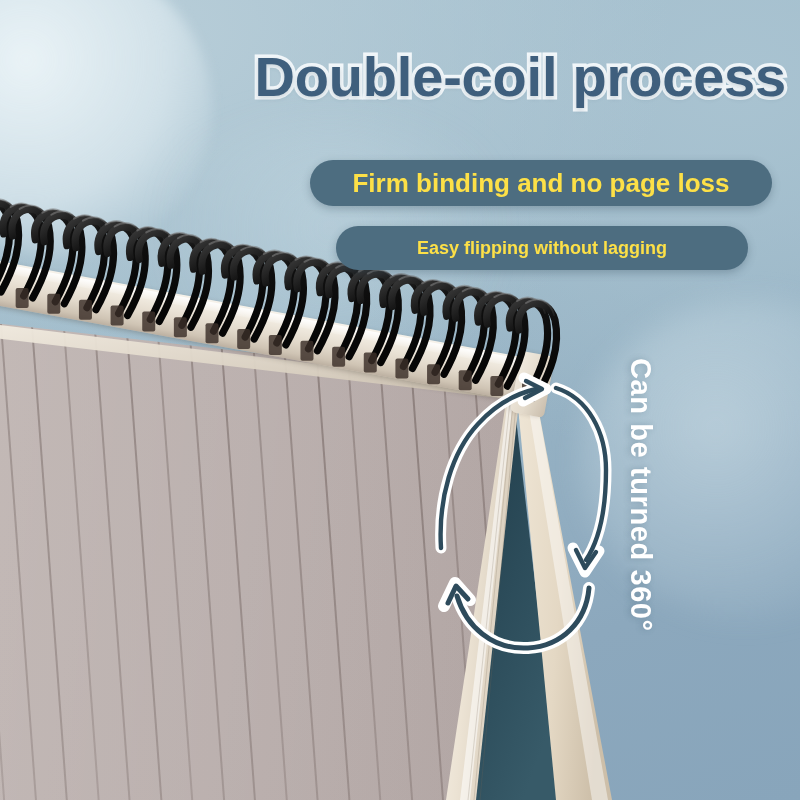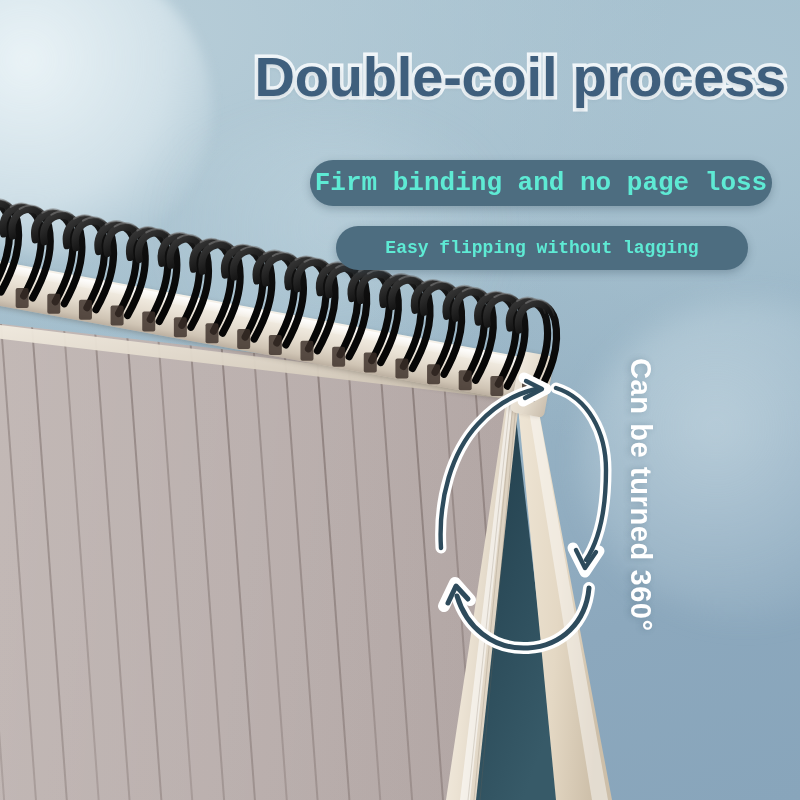--- a/index.html
+++ b/index.html
@@ -148,27 +148,26 @@
     paint-order: stroke fill;
     text-shadow: 0 2px 5px rgba(60,85,105,0.22);
     white-space: nowrap;
   }
 
   .badge {
     position: absolute;
     display: flex;
     align-items: center;
     justify-content: center;
-    color: #5eead4;
+    color: #fde047;
     font-weight: bold;
     background: #4d6d80;
     border-radius: 999px;
     box-shadow: 0 3px 9px rgba(46,70,86,0.30);
     white-space: nowrap;
-    font-family: Liberation Mono, monospace;
   }
   .badge-1 {
     left: 310px; top: 160px;
     width: 462px; height: 46px;
     font-size: 26px;
   }
   .badge-2 {
     left: 336px; top: 226px;
     width: 412px; height: 44px;
     font-size: 18px;

